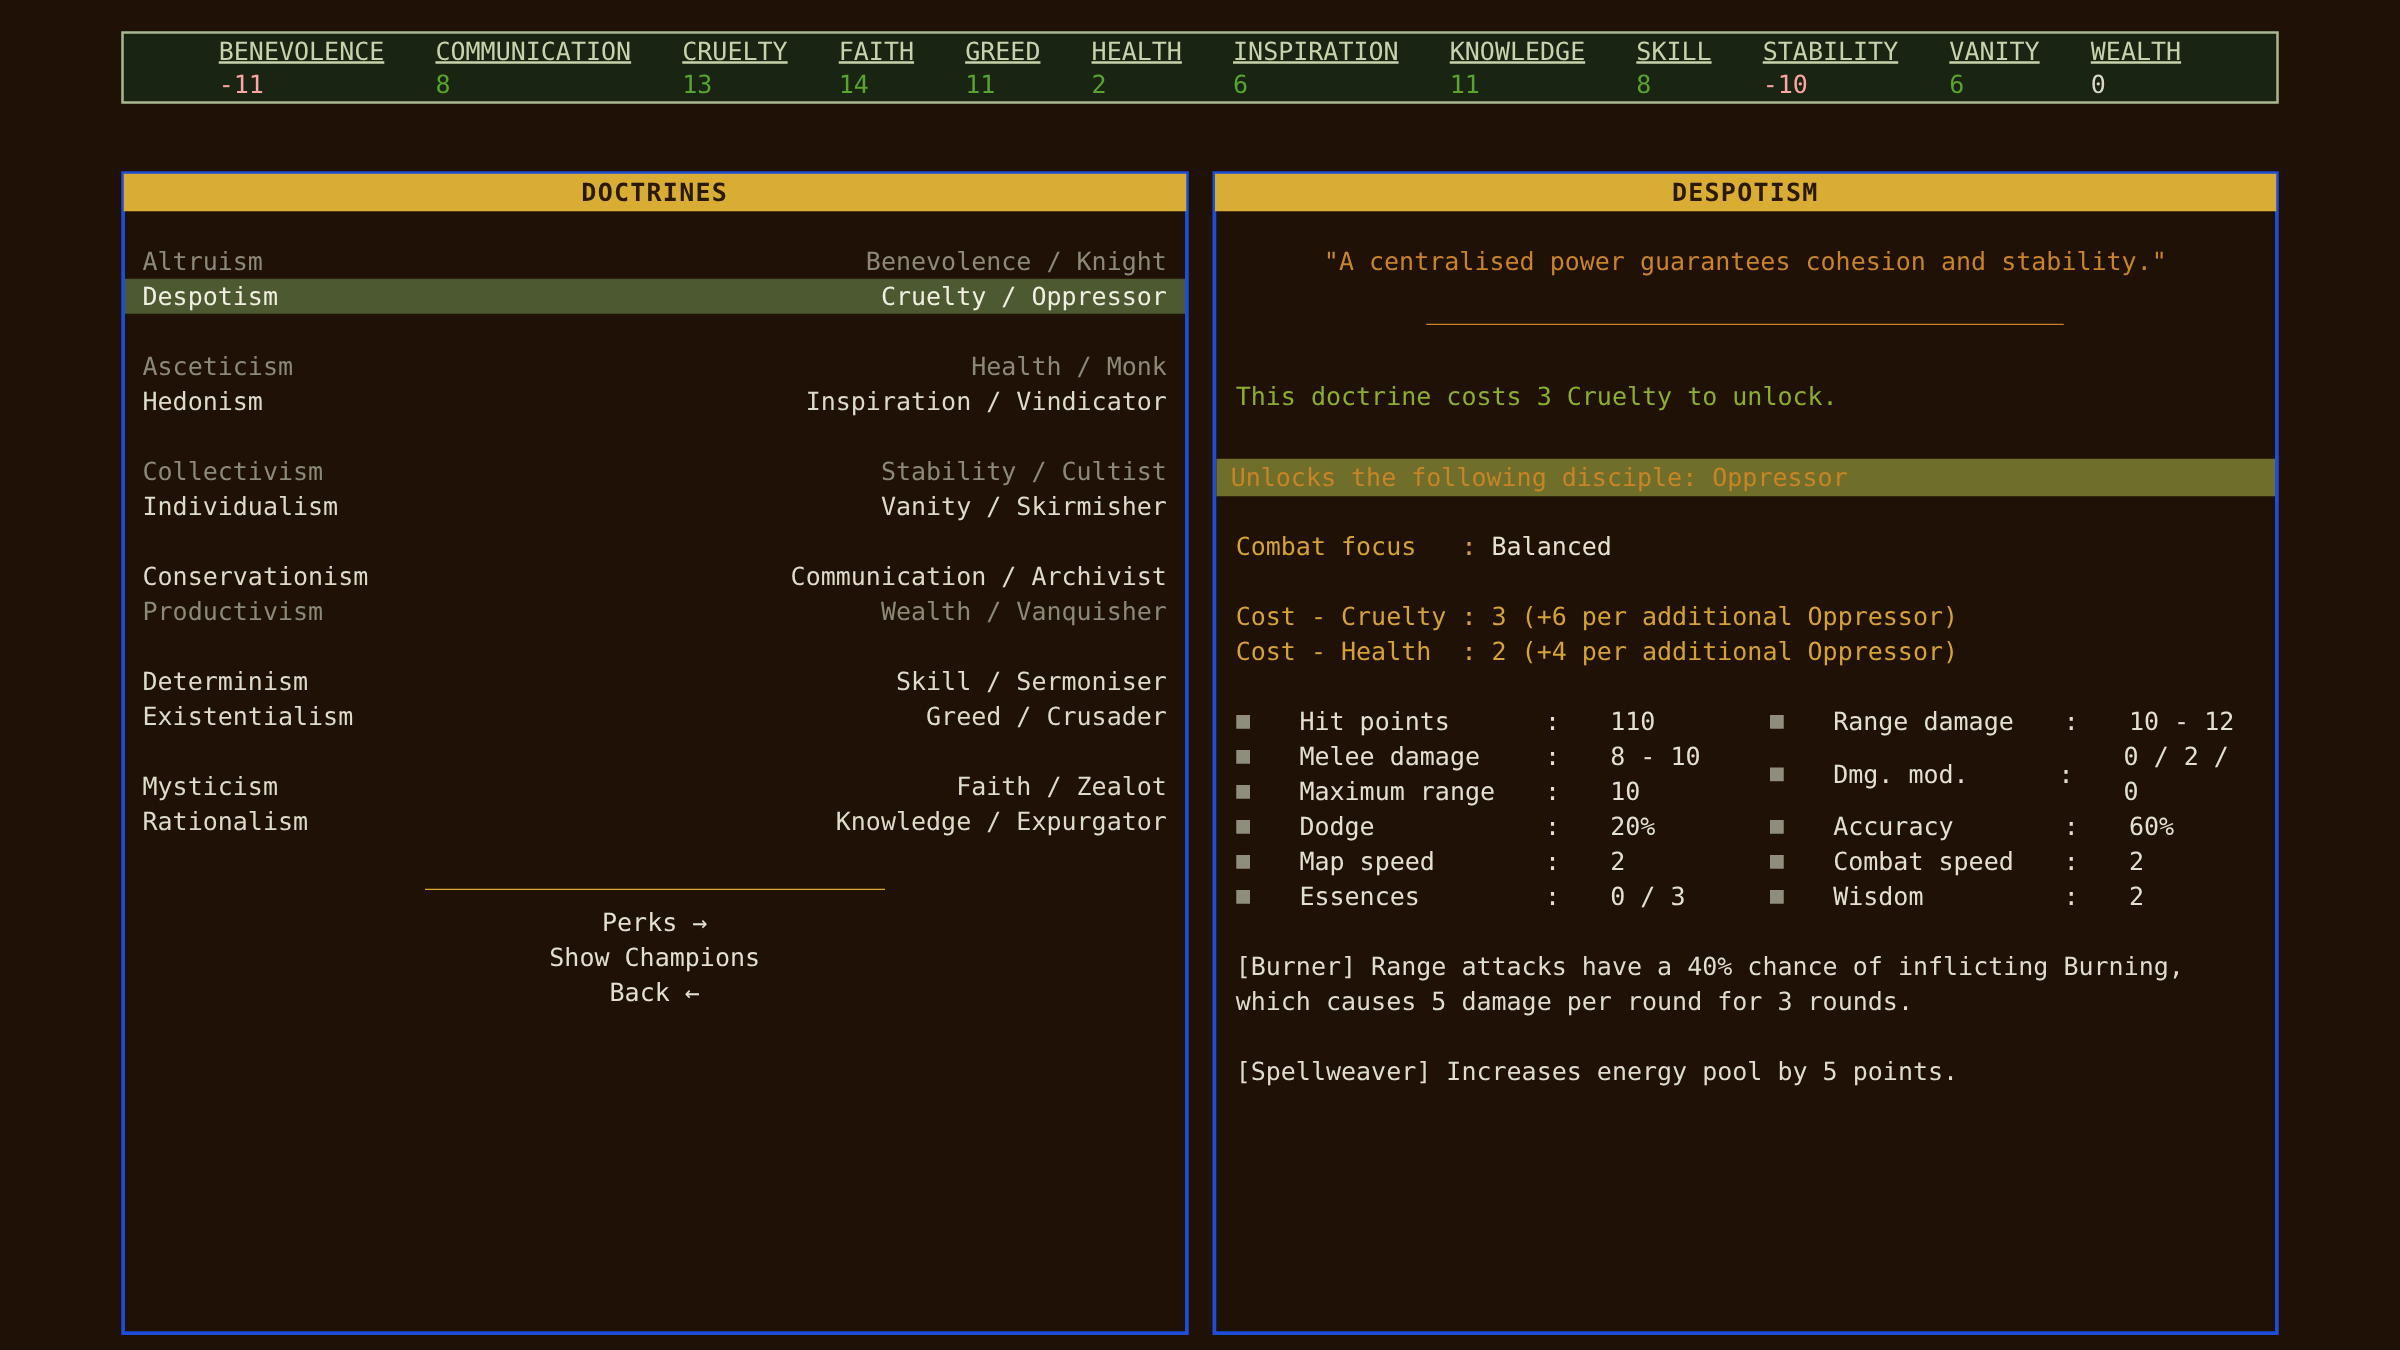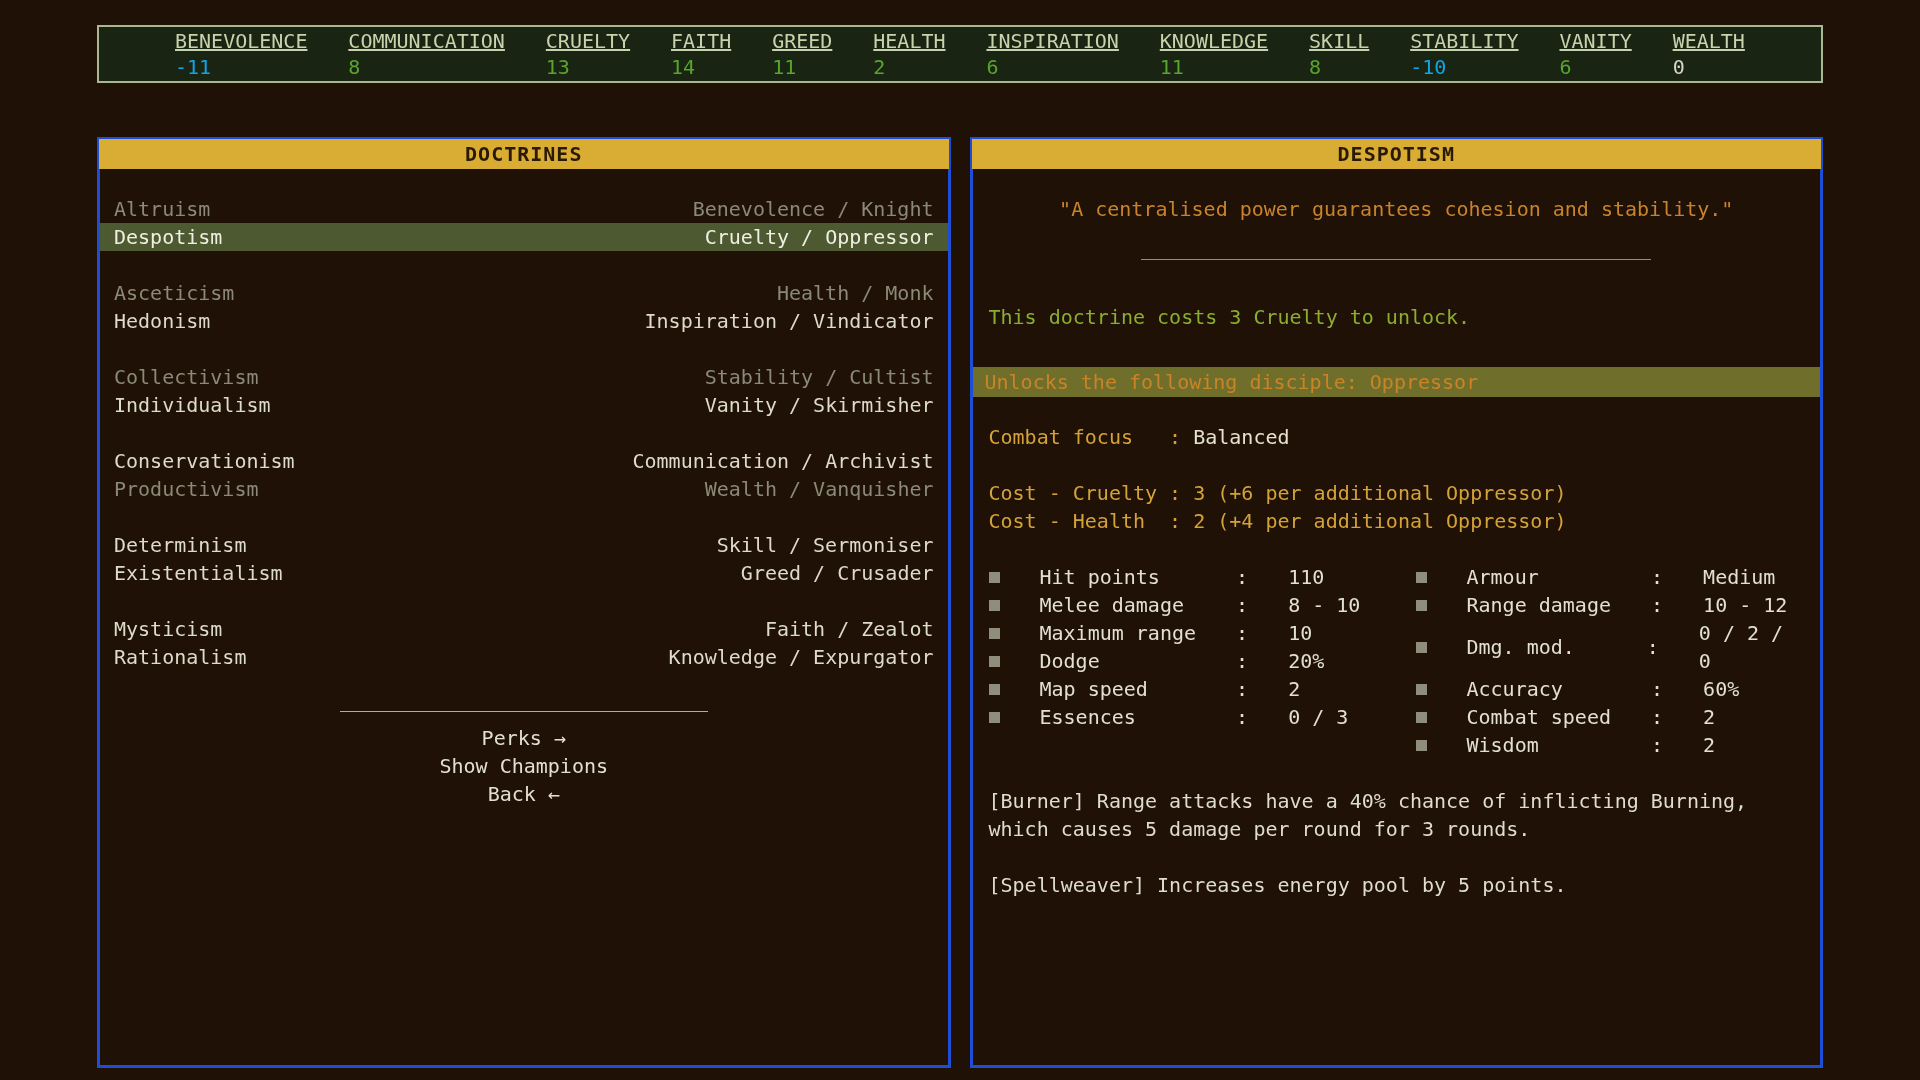--- a/index.html
+++ b/index.html
@@ -19,21 +19,21 @@
     background: #1a2412;
     border: 2px solid #a9b793;
     display: flex;
     justify-content: space-between;
     align-items: center;
     padding: 0 76px;
   }
   .stat-cell { display: flex; flex-direction: column; align-items: flex-start; line-height: 26px; }
   .stat-name { color: #c6d3ad; text-decoration: underline; }
   .stat-value[data-state="positive"] { color: #57a52c; }
-  .stat-value[data-state="negative"] { color: #0ea5e9; }
+  .stat-value[data-state="negative"] { color: #fca5a5; }
   .stat-value[data-state="neutral"]  { color: #d8d6c6; }
 
   
   .panels { display: flex; gap: 19px; margin: 54px 97px 0; height: 931px; }
   .panel { flex: 1 1 0; display: flex; flex-direction: column; border: 3px solid #1d4ed8; }
   .panel-header {
     height: 30px; line-height: 30px;
     background: #d9ad33; color: #2a1905;
     text-align: center; font-weight: bold; letter-spacing: 1px;
     margin: -1px -1px 0 -1px;
@@ -258,26 +258,20 @@
           <div class="srow">
             <span class="bullet"></span>
               <span class="slabel w13">Essences</span>
               <span class="kv-sep"></span>
               <span>0 / 3</span>
           </div>
         </div>
         <div>
           <div class="srow">
             <span class="bullet"></span>
-              <span class="slabel w12">Armour</span>
-              <span class="kv-sep"></span>
-              <span>Medium</span>
-          </div>
-          <div class="srow">
-            <span class="bullet"></span>
               <span class="slabel w12">Range damage</span>
               <span class="kv-sep"></span>
               <span>10 - 12</span>
           </div>
           <div class="srow">
             <span class="bullet"></span>
               <span class="slabel w12">Dmg. mod.</span>
               <span class="kv-sep"></span>
               <span>0 / 2 / 0</span>
           </div>

